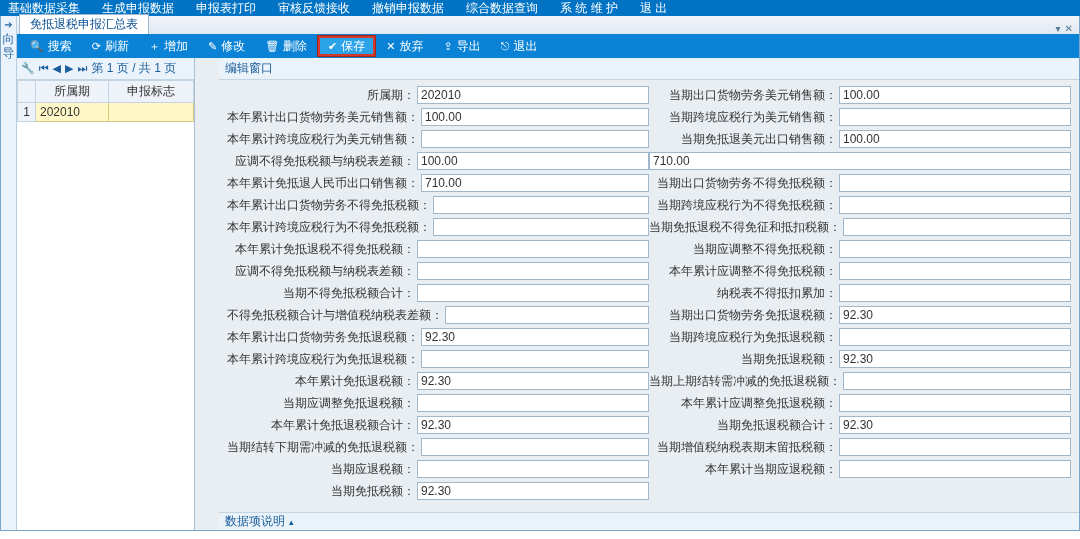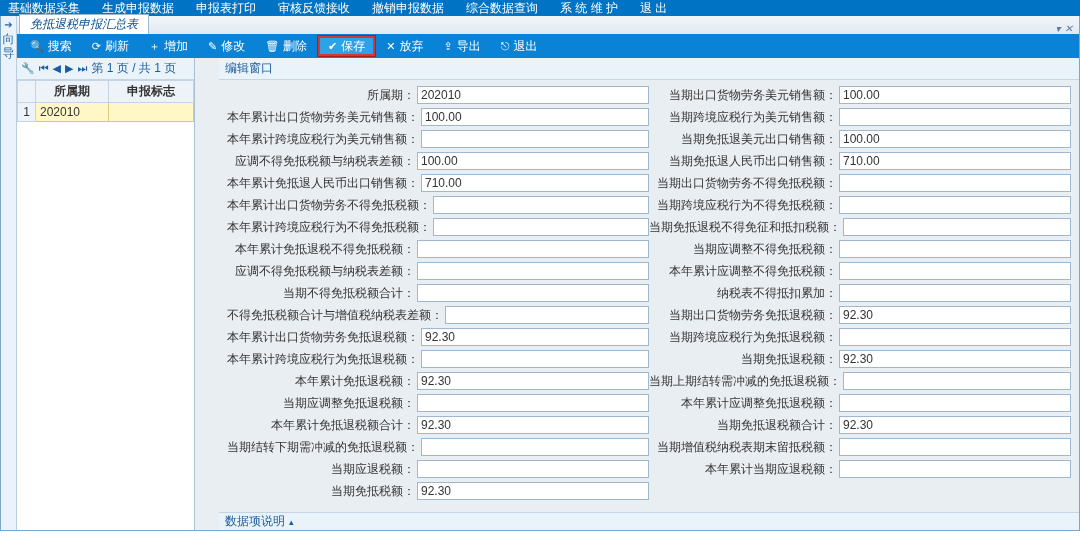--- a/index.html
+++ b/index.html
@@ -9,37 +9,37 @@
 .topnav span { cursor: pointer; white-space: nowrap; }
 
 .content { display: flex; height: calc(539px - 24px); border: 1px solid #7ea6c9; border-top: none; }
 
 .wizard-bar { width: 16px; background: #eaf3fb; border-right: 1px solid #b8cde0; display: flex; flex-direction: column; align-items: center; padding-top: 2px; color: #2b6aa3; font-size: 12px; line-height: 14px; }
 .wizard-bar .arrow { font-size: 10px; }
 .wizard-bar .vtxt span { display: block; }
 
 .work { flex: 1; display: flex; flex-direction: column; background: #e9eef3; min-width: 0; }
 
-.tabbar { height: 18px; background: linear-gradient(#f2f6fa,#e0e8f1); display: flex; align-items: flex-end; padding-left: 2px; font-style: italic; }
+.tabbar { height: 18px; background: linear-gradient(#f2f6fa,#e0e8f1); display: flex; align-items: flex-end; padding-left: 2px; }
 .tab { background: #fff; border: 1px solid #9fb8d0; border-bottom: none; padding: 1px 10px; font-size: 12px; color: #0a4f91; }
 .tabbar .tab-ctrl { margin-left: auto; display: flex; gap: 4px; padding-right: 6px; color: #5b7b99; font-size: 10px; }
 
 .toolbar { height: 24px; background: #0a83d6; display: flex; align-items: center; padding-left: 4px; gap: 2px; }
 .tbtn { height: 20px; display: flex; align-items: center; gap: 4px; padding: 0 8px; color: #fff; font-size: 12px; cursor: pointer; border: 1px solid transparent; }
 .tbtn .ico { font-size: 11px; }
 .tbtn.save { background: #2aa3e8; border: 2px solid #d33a2f; box-shadow: 0 0 0 1px #a32319; }
 
 .split { display: flex; flex: 1; min-height: 0; }
 
 .left-pane { width: 178px; display: flex; flex-direction: column; border-right: 1px solid #a9bfd3; background: #fff; }
 .pager { height: 22px; background: #eaf2fa; border-bottom: 1px solid #c4d4e3; display: flex; align-items: center; gap: 4px; padding: 0 4px; color: #1a5d9b; font-size: 12px; }
 .pager .nav-ico { cursor: pointer; font-size: 11px; }
 .mini-grid { flex: 1; background: #fff; }
 .mini-grid table { border-collapse: collapse; width: 100%; font-size: 12px; }
-.mini-grid th { background: #eef3f9; border: 1px solid #c4d4e3; font-weight: bold; padding: 2px 4px; color: #333; }
+.mini-grid th { background: #eef3f9; border: 1px solid #c4d4e3; font-weight: normal; padding: 2px 4px; color: #333; }
 .mini-grid td { border: 1px solid #d7c97f; background: #fff8c6; padding: 2px 4px; color: #333; }
 .mini-grid td.rownum { width: 18px; text-align: center; background: #eef3f9; border: 1px solid #c4d4e3; }
 .mini-grid th.rownum { width: 18px; }
 
 .right-pane { flex: 1; display: flex; flex-direction: column; background: #e9eef3; min-width: 0; padding-left: 24px; }
 .edithdr { height: 22px; background: #eaf2fa; border-bottom: 1px solid #c4d4e3; display: flex; align-items: center; padding-left: 6px; color: #1a5d9b; }
 
 .form-scroll { flex: 1; overflow-y: auto; padding: 6px 8px 2px 8px; }
 .form-grid { display: grid; grid-template-columns: 1fr 1fr; }
 .field { display: flex; align-items: center; margin-bottom: 4px; }
@@ -185,21 +185,20 @@
               </div>
               <div class="field">
                 <label>当期免抵退美元出口销售额：</label>
                 <input value="100.00" style="">
               </div>
               <div class="field">
                 <label>应调不得免抵税额与纳税表差额：</label>
                 <input value="100.00" style="">
               </div>
               <div class="field">
-                <label>当期免抵退人民币出口销售额：</label>
                 <input value="710.00" style="">
               </div>
               <div class="field">
                 <label>本年累计免抵退人民币出口销售额：</label>
                 <input value="710.00" style="">
               </div>
               <div class="field">
                 <label>当期出口货物劳务不得免抵税额：</label>
                 <input style="">
               </div>

